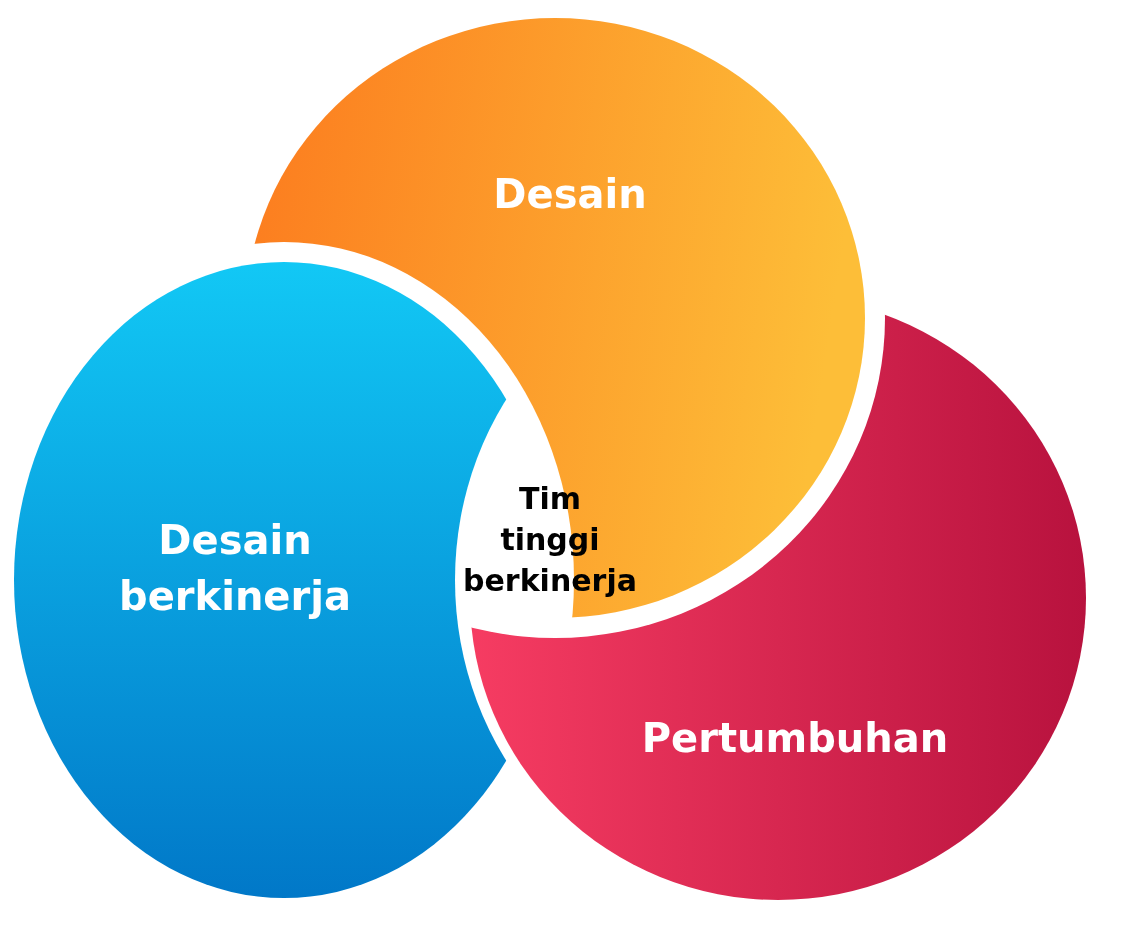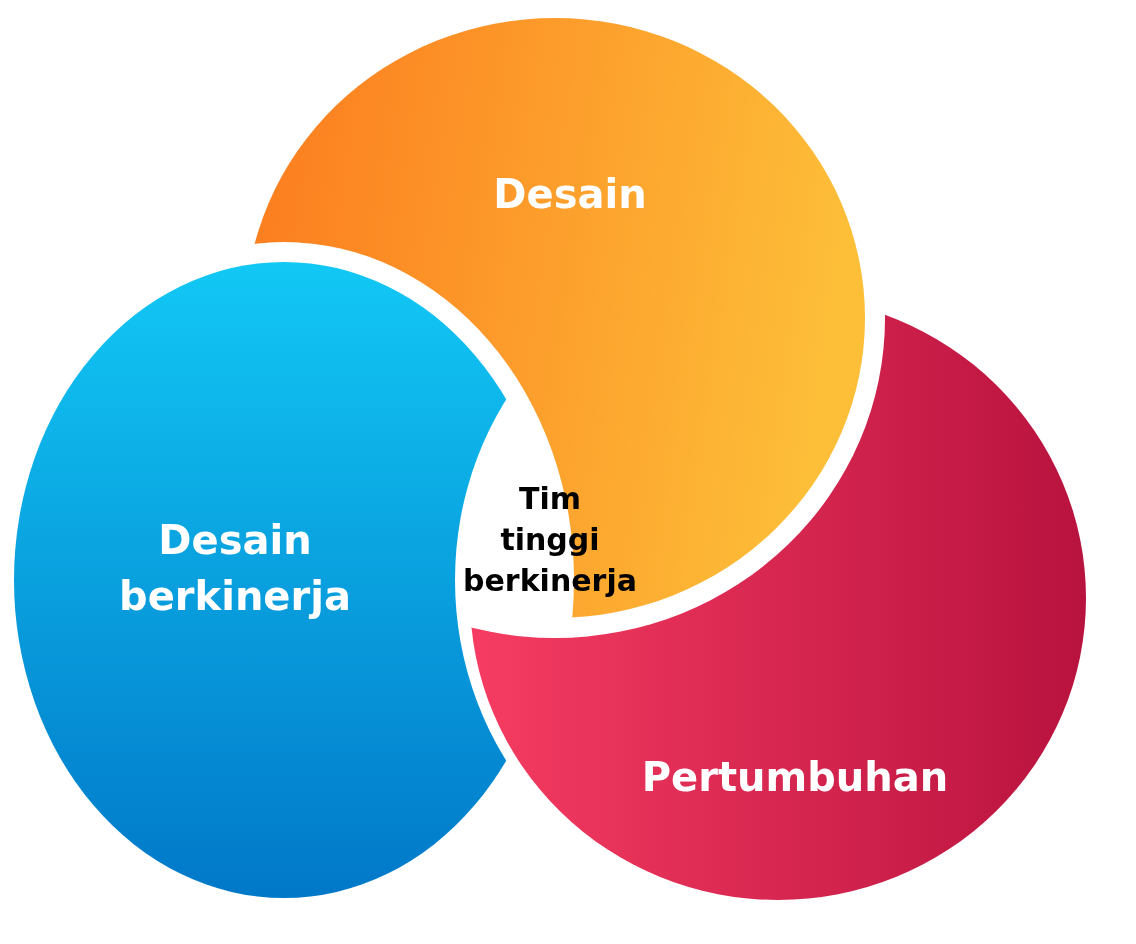--- a/index.html
+++ b/index.html
@@ -3,21 +3,21 @@
 <meta charset="utf-8">
 <style>
   html, body { margin:0; padding:0; background:#ffffff; }
   body { width:1136px; height:944px; position:relative; overflow:hidden; font-family:"DejaVu Sans", sans-serif; }
   svg { position:absolute; left:0; top:0; }
   .label { position:absolute; text-align:center; font-weight:bold; line-height:1.12; }
   .label.white { color:#ffffff; }
   .label.center { color:#000000; }
   #lbl-budaya { left:420px; top:172px; width:300px; font-size:40px; }
   #lbl-desain { left:80px; top:512px; width:310px; font-size:40px; line-height:56px; }
-  #lbl-pert { left:600px; top:739px; width:390px; font-size:40px; line-height:76px; }
+  #lbl-pert { left:600px; top:700px; width:390px; font-size:40px; line-height:76px; }
   #lbl-center { left:440px; top:478px; width:220px; font-size:30px; line-height:41px; }
 </style>
 </head>
 <body>
 
 <svg width="1136" height="944" viewBox="0 0 1136 944">
   <defs>
     <linearGradient id="gOrange" x1="0" y1="0" x2="1" y2="0.15">
       <stop offset="0" stop-color="#fc7a1e"></stop>
       <stop offset="1" stop-color="#fdbe38"></stop>

